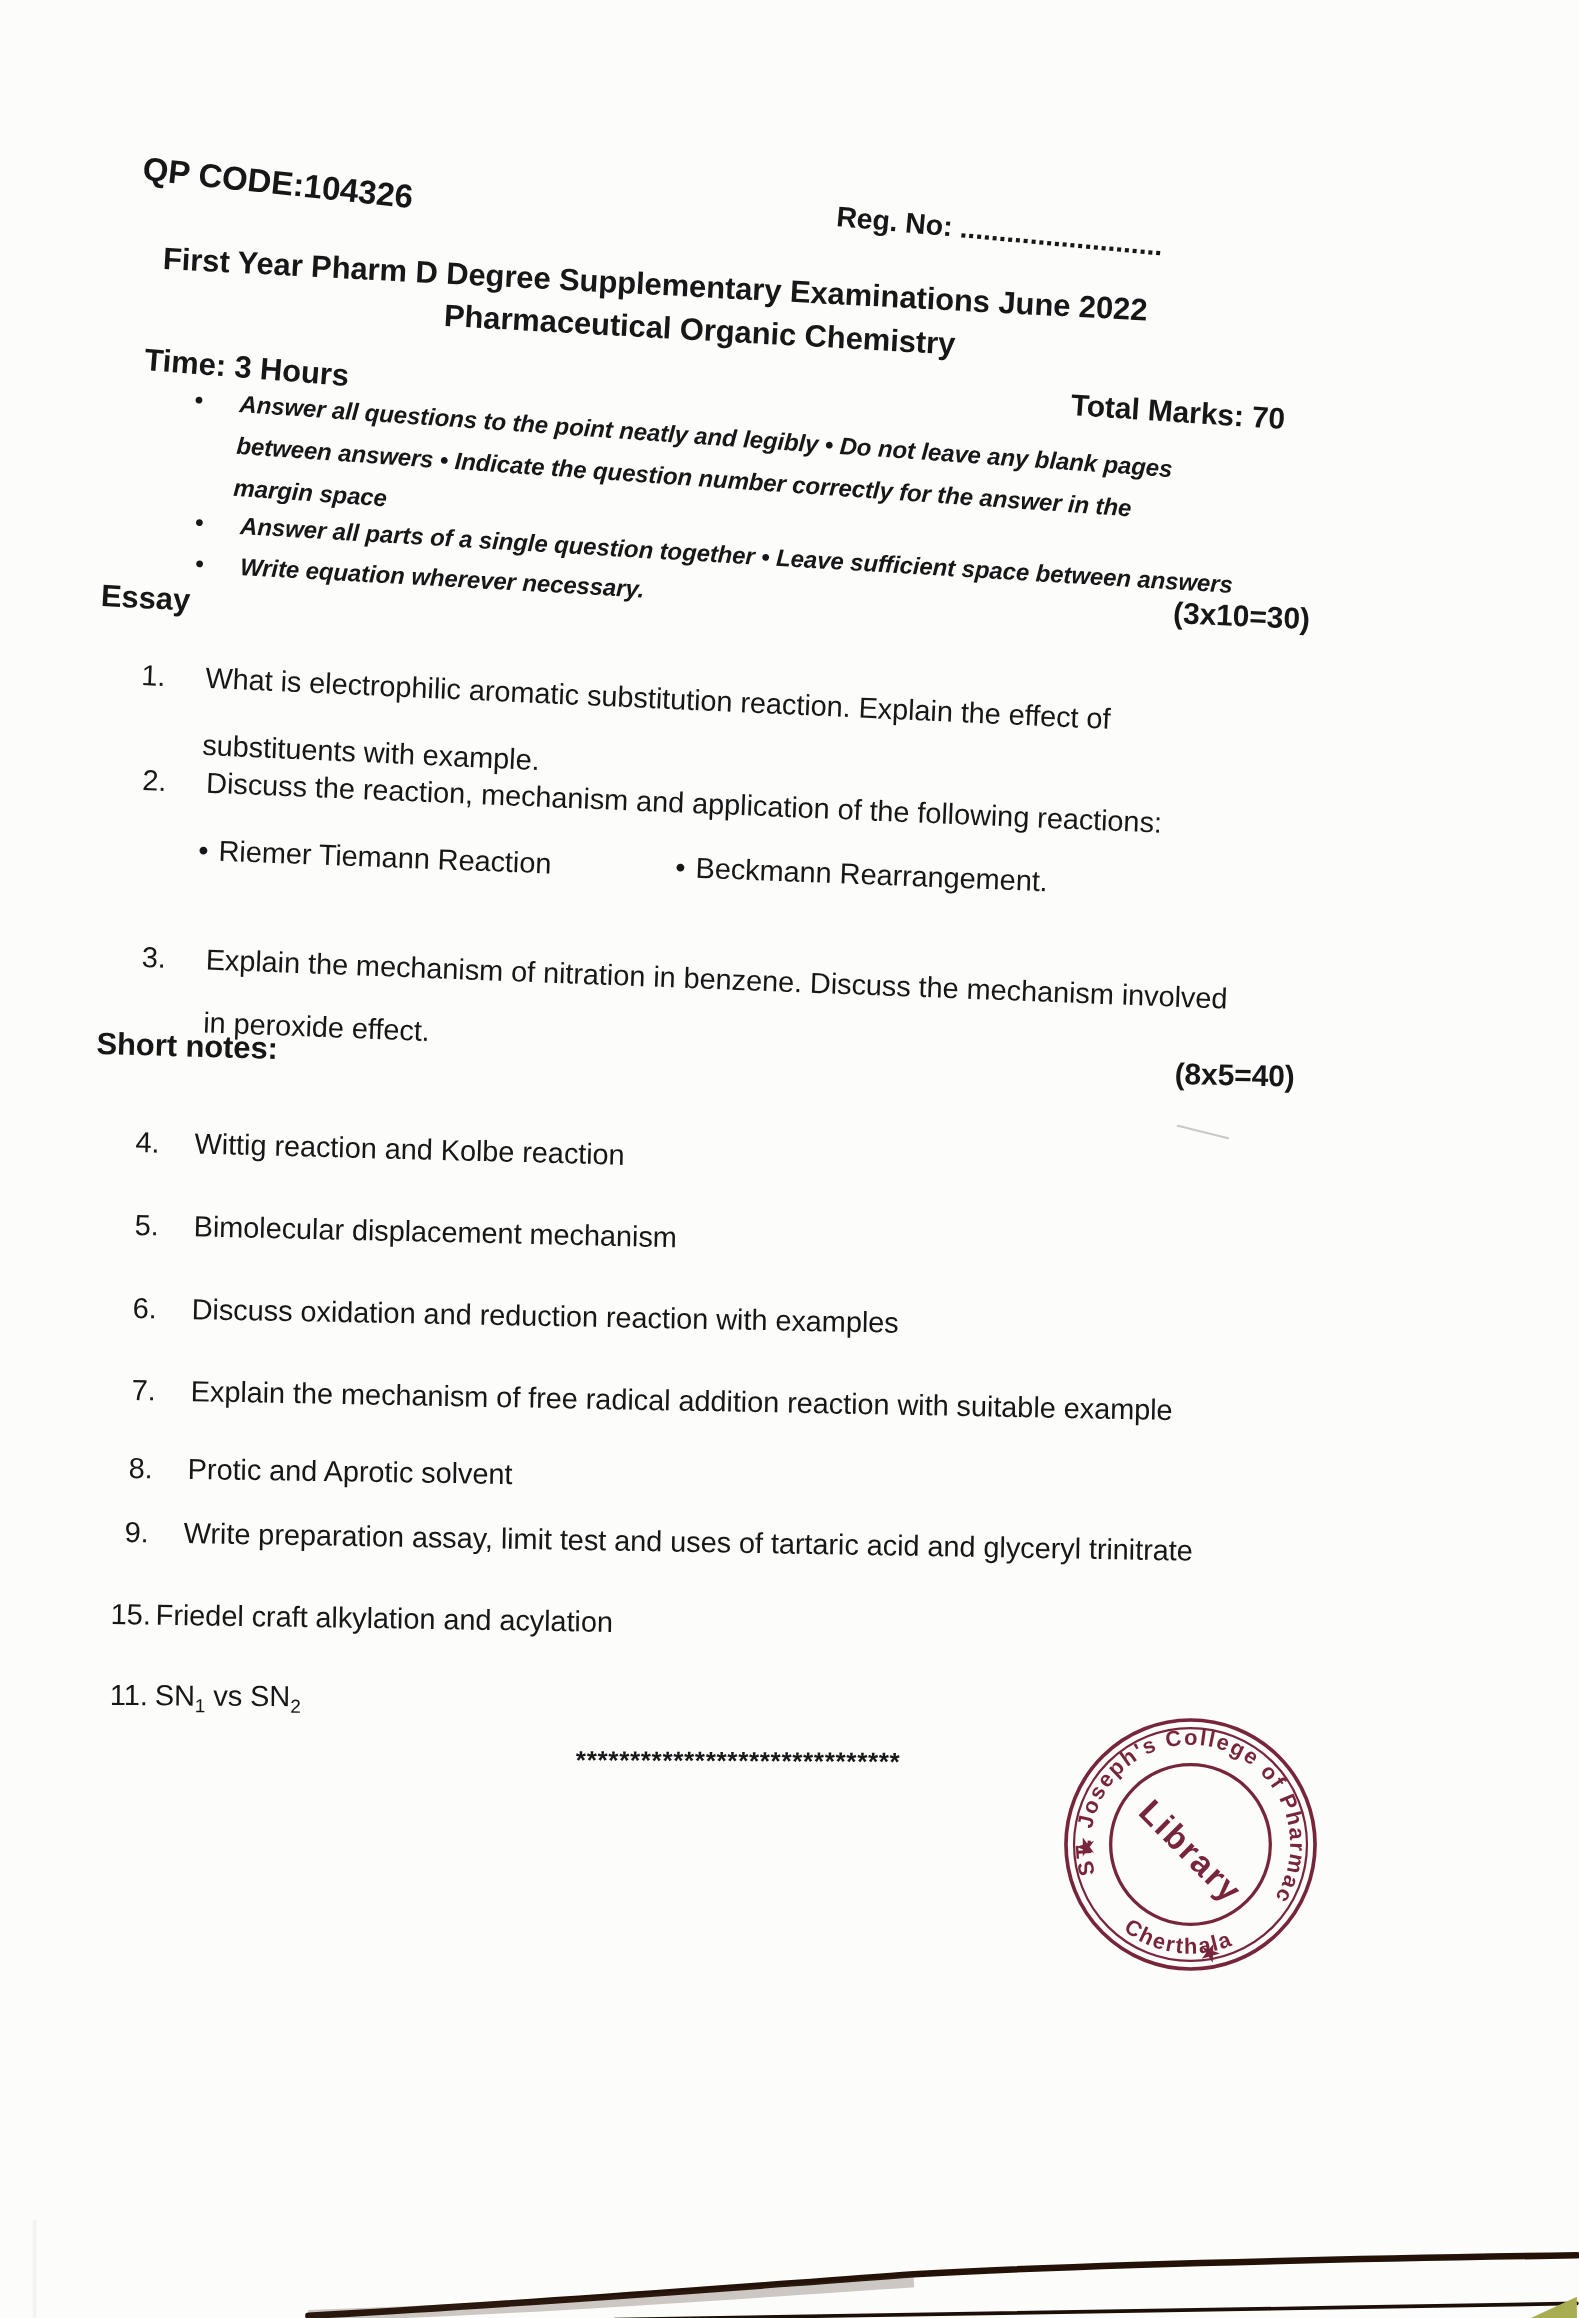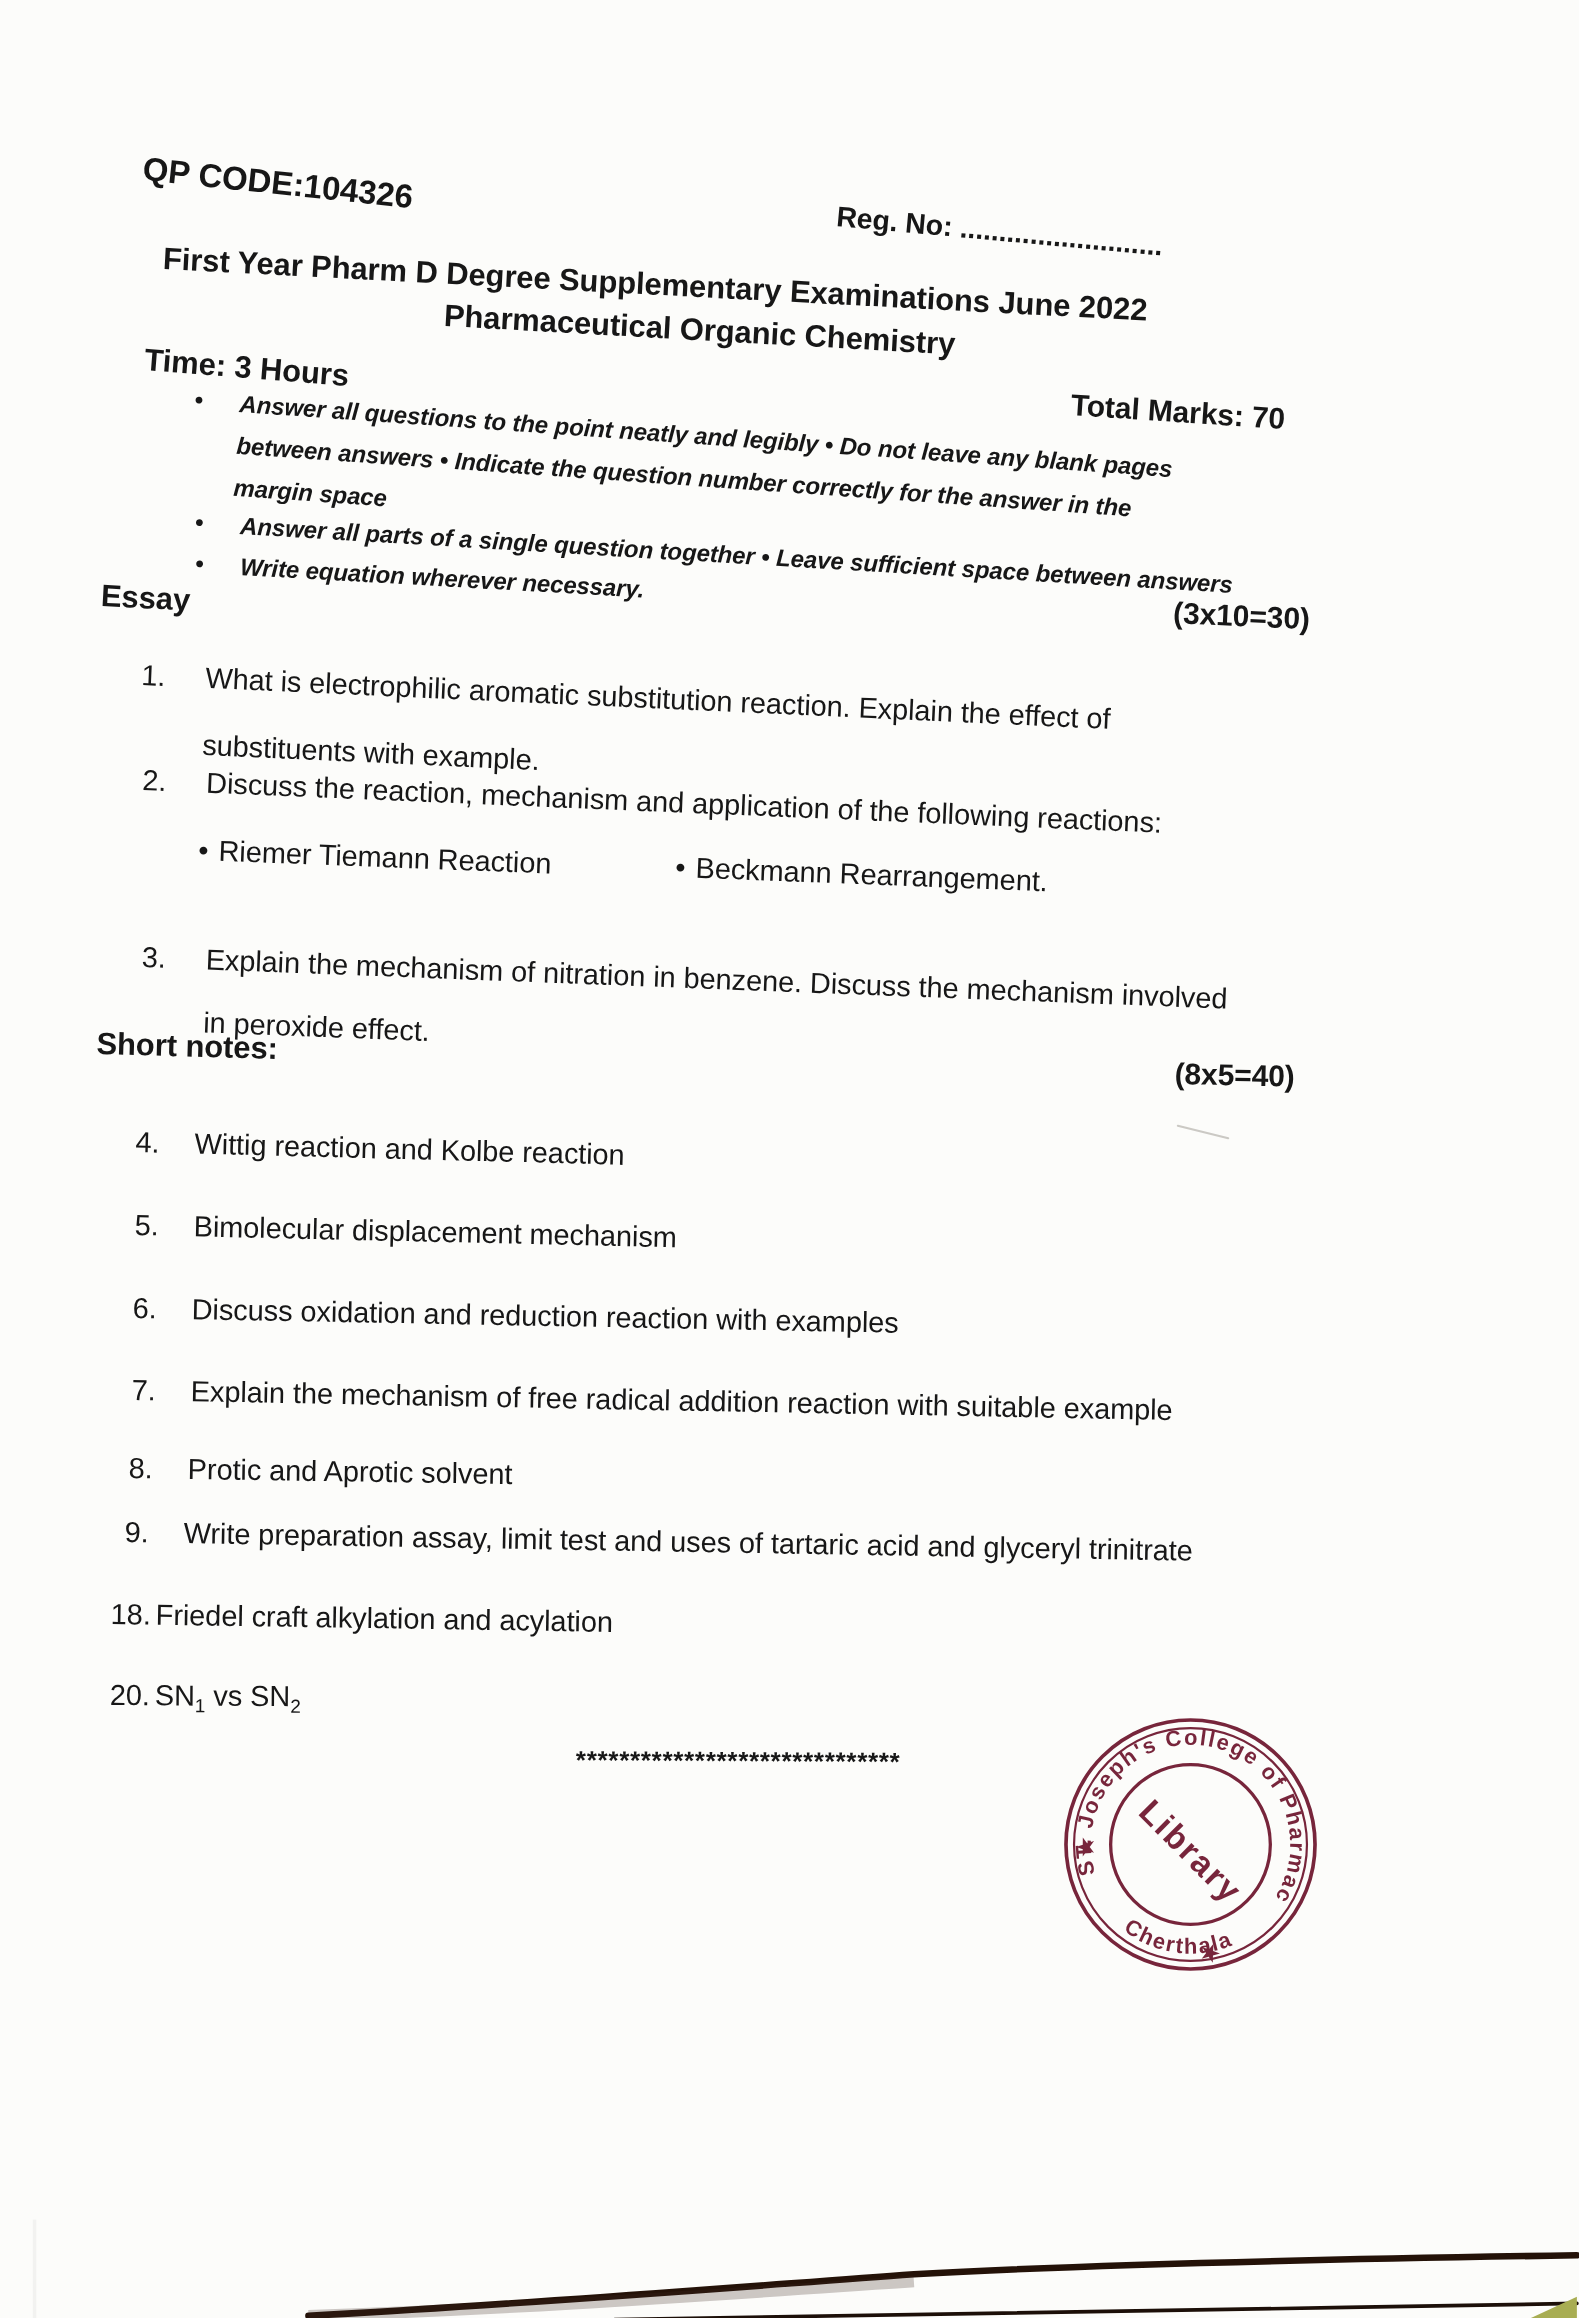--- a/index.html
+++ b/index.html
@@ -117,25 +117,25 @@
 
   <div class="line" style="left:129px;top:1452px;font-size:29px;transform:rotate(0.9deg);">
     <span class="q-num" style="width:59px;">8.</span><span class="q-text">Protic and Aprotic solvent</span>
   </div>
 
   <div class="line" style="left:125px;top:1516px;font-size:29px;transform:rotate(1deg);">
     <span class="q-num" style="width:59px;">9.</span><span class="q-text">Write preparation assay, limit test and uses of tartaric acid and glyceryl trinitrate</span>
   </div>
 
   <div class="line" style="left:111px;top:1598px;font-size:29px;transform:rotate(0.9deg);">
-    <span class="q-num" style="width:45px;">18.</span><span class="q-text">Friedel craft alkylation and acylation</span>
+    <span class="q-num" style="width:45px;">15.</span><span class="q-text">Friedel craft alkylation and acylation</span>
   </div>
 
   <div class="line" style="left:110px;top:1679px;font-size:29px;transform:rotate(0.4deg);">
-    <span class="q-num" style="width:45px;">20.</span><span class="q-text"><span>SN</span><span class="sub">1</span><span> vs </span><span>SN</span><span class="sub">2</span></span>
+    <span class="q-num" style="width:45px;">11.</span><span class="q-text"><span>SN</span><span class="sub">1</span><span> vs </span><span>SN</span><span class="sub">2</span></span>
   </div>
 
   <div class="line b" style="left:576px;top:1745px;font-size:26px;letter-spacing:0.7px;transform:rotate(0.3deg);">******************************</div>
 
   <div class="pencil-mark"></div>
 
   <div class="stamp">
     <svg width="293" height="293" viewBox="0 0 400 400">
       <circle class="ring" cx="200" cy="200" r="170" stroke-width="5"></circle>
       <circle class="ring" cx="200" cy="200" r="159" stroke-width="3"></circle>

